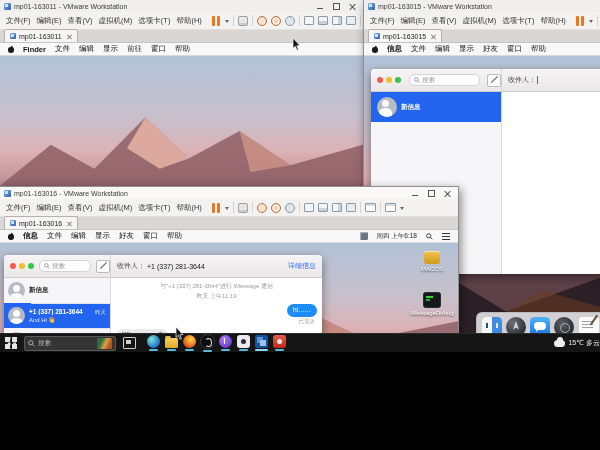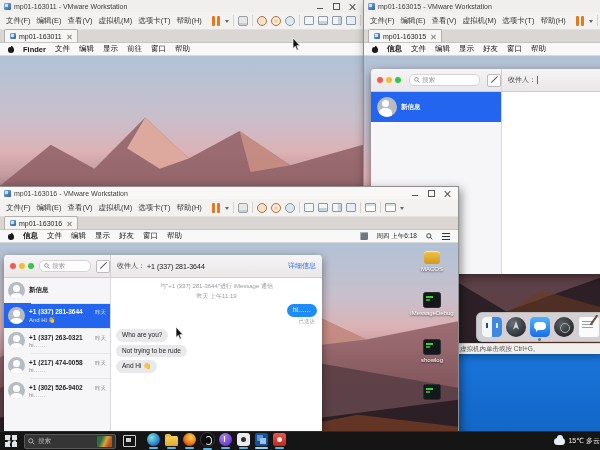--- a/index.html
+++ b/index.html
@@ -1,16 +1,16 @@
 <!DOCTYPE html>
 <html><head>
 <meta charset="utf-8">
 <style>
   html,body{margin:0;padding:0;background:#000;}
-  #screen{position:relative;width:600px;height:450px;overflow:hidden;background:#1b1b1b;
+  #screen{position:relative;width:600px;height:352px;overflow:hidden;background:#1b1b1b;
           font-family:"Liberation Sans","DejaVu Sans",sans-serif;-webkit-font-smoothing:antialiased;}
   
   .desktop-blue{position:absolute;left:448px;top:334px;width:152px;height:116px;z-index:0;
                 background:linear-gradient(180deg,#1b78df,#1164c2);}
   
   .vmwin{position:absolute;background:#f4f2f0;border:1px solid #8f8f8f;box-shadow:2px 3px 9px rgba(0,0,0,.45);}
   #w1{left:0;top:0;width:363px;height:292px;border-left:none;border-top:none;z-index:1;}
   #w2{left:363px;top:0;width:237px;height:351px;border-top:none;border-right:none;z-index:2;}
   #w3{left:0;top:186px;width:458px;height:264px;border-left:none;z-index:3;}
   .tbar{height:12px;display:flex;align-items:center;gap:3px;padding:0 4px;font-size:7px;color:#3c3c3c;

